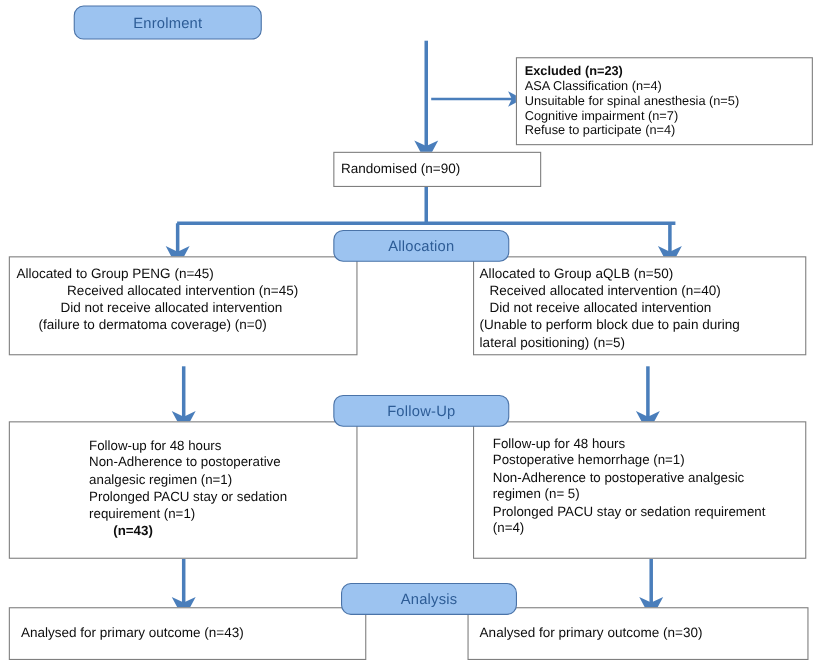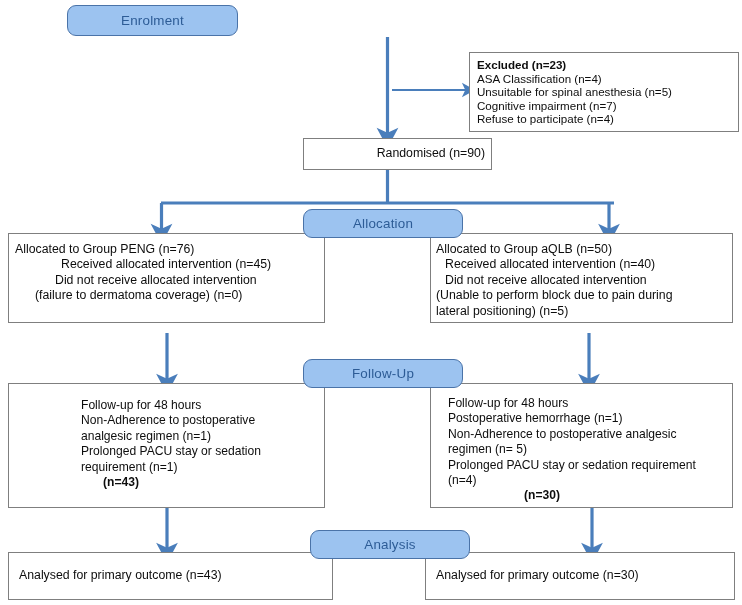--- a/index.html
+++ b/index.html
@@ -119,32 +119,32 @@
     <div class="inner" style="padding:5px 7px;">
       <div class="ln b">Excluded (n=23)</div>
       <div class="ln">ASA Classification (n=4)</div>
       <div class="ln">Unsuitable for spinal anesthesia (n=5)</div>
       <div class="ln">Cognitive impairment (n=7)</div>
       <div class="ln">Refuse to participate (n=4)</div>
     </div>
   </div>
 
   <div class="node center" style="left:303px; top:138px; width:189px; height:32px;">
-    <div class="mid-text" style="justify-content:flex-end; padding:0 6px;">
+    <div class="mid-text" style="justify-content:flex-start; padding:0 6px;">
       <span class="ln">Randomised (n=90)</span>
     </div>
   </div>
 
   <div class="pill" style="left:303px; top:209px; width:160px; height:29px;">
     <span>Allocation</span>
   </div>
 
   <div class="node" style="left:8px; top:233px; width:317px; height:90px;">
     <div class="inner" style="padding:8px 6px;">
-      <div class="ln">Allocated to Group PENG (n=76)</div>
+      <div class="ln">Allocated to Group PENG (n=45)</div>
       <div class="ln pad-left-46">Received allocated intervention (n=45)</div>
       <div class="ln pad-left-40">Did not receive allocated intervention</div>
       <div class="ln pad-left-20">(failure to dermatoma coverage) (n=0)</div>
     </div>
   </div>
 
   <div class="node" style="left:430px; top:233px; width:303px; height:90px;">
     <div class="inner" style="padding:8px 5px;">
       <div class="ln">Allocated to Group aQLB (n=50)</div>
       <div class="ln ind-s">Received allocated intervention (n=40)</div>
@@ -170,21 +170,20 @@
   </div>
 
   <div class="node fu" style="left:430px; top:383px; width:303px; height:125px;">
     <div class="inner" style="padding:12px 5px;">
       <div class="ln pad-left-12">Follow-up for 48 hours</div>
       <div class="ln pad-left-12">Postoperative hemorrhage (n=1)</div>
       <div class="ln pad-left-12">Non-Adherence to postoperative analgesic</div>
       <div class="ln pad-left-12">regimen (n= 5)</div>
       <div class="ln pad-left-12">Prolonged PACU stay or sedation requirement</div>
       <div class="ln pad-left-12">(n=4)</div>
-      <div class="ln b pad-left-88">(n=30)</div>
     </div>
   </div>
 
   <div class="pill" style="left:310px; top:530px; width:160px; height:29px;">
     <span>Analysis</span>
   </div>
 
   <div class="node" style="left:8px; top:552px; width:325px; height:48px;">
     <div class="mid-text" style="padding:0 10px;">
       <span class="ln">Analysed for primary outcome (n=43)</span>

